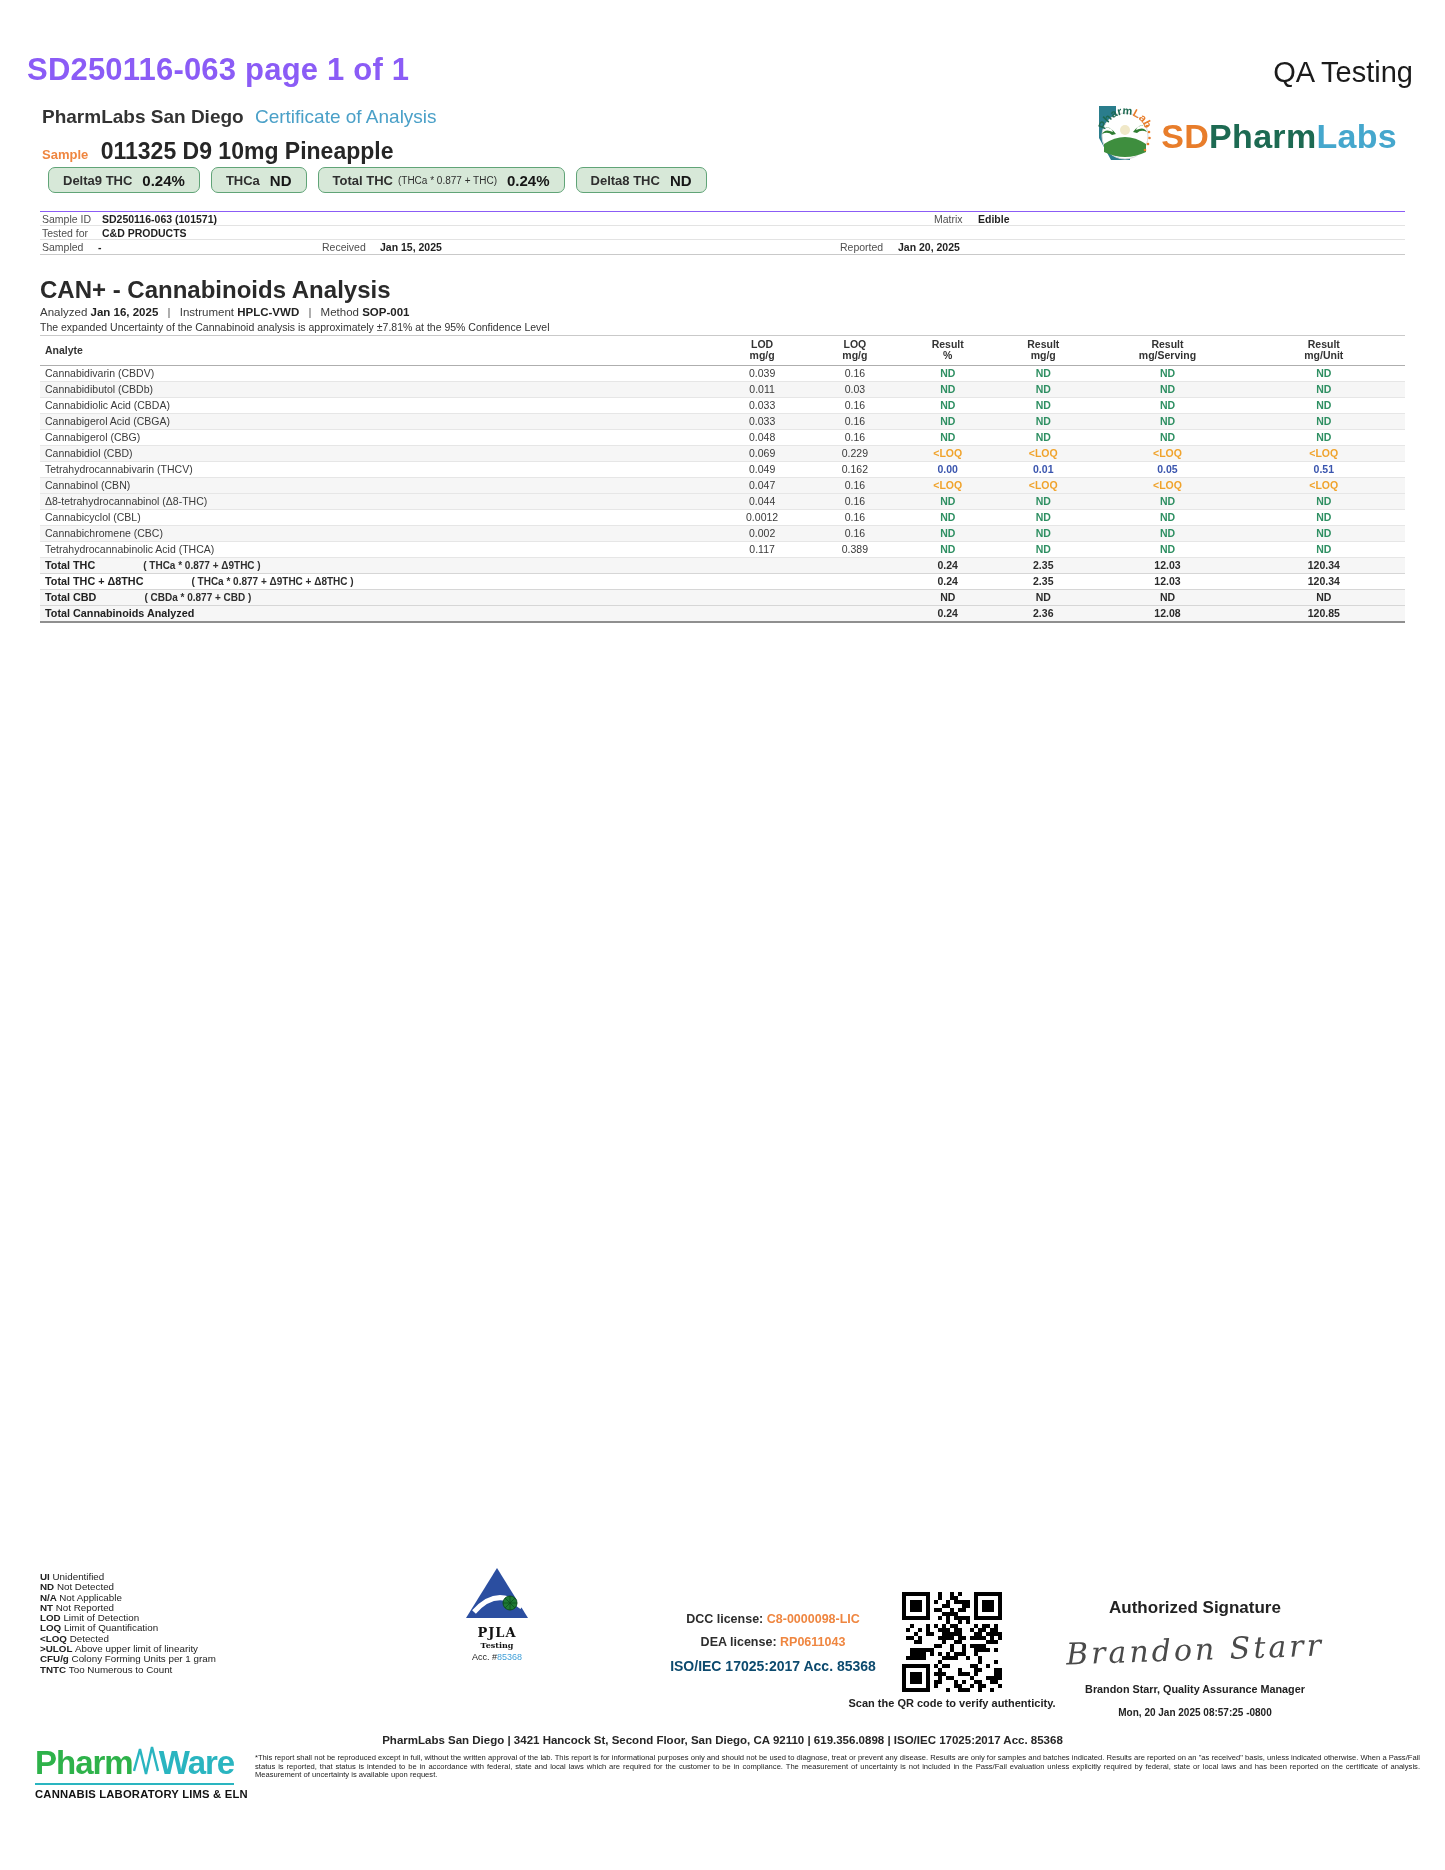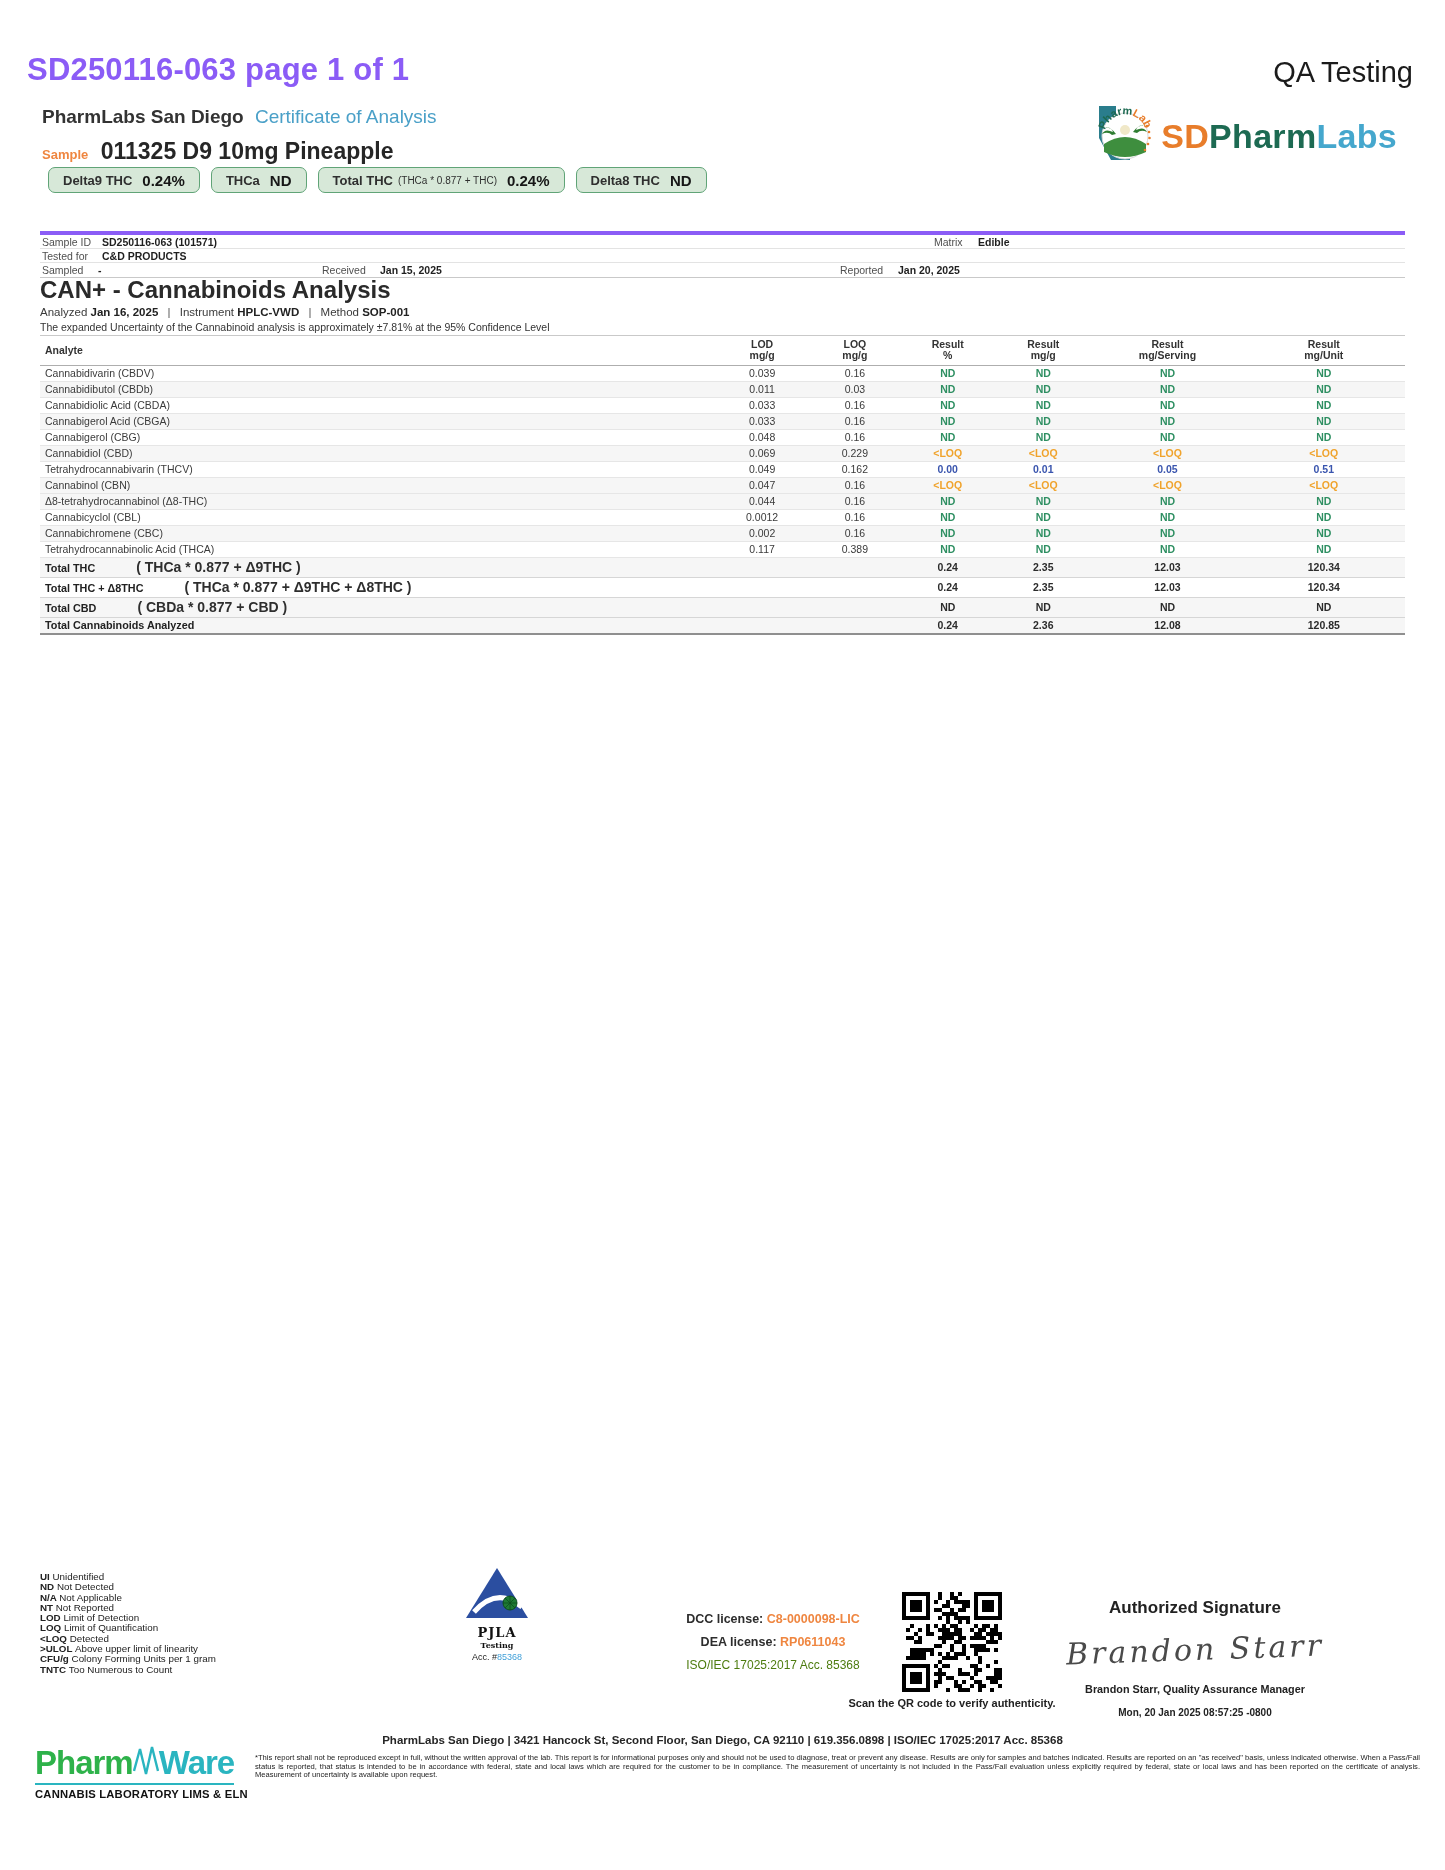--- a/index.html
+++ b/index.html
@@ -27,21 +27,21 @@
   .logo-word .labs { color:#45a7cd; }
 
   
   .badges { position:absolute; left:48px; top:167px; display:flex; }
   .badge { display:inline-flex; align-items:center; border:1.5px solid #60a477; background:#d7e8d8; border-radius:7px; padding:2px 14px; margin-right:11px; height:26px; }
   .badge-label { font-size:13px; font-weight:600; color:#2f2f2f; }
   .badge-formula { font-size:10px; font-weight:500; color:#2f2f2f; margin-left:5px; }
   .badge-value { font-size:15px; font-weight:800; color:#161616; margin-left:10px; }
 
   
-  .info-table { position:absolute; left:40px; top:211px; width:1365px; border-top:4px solid #8b5cf6; border-bottom:1px solid #c9c9c9;margin-top:20px; }
+  .info-table { position:absolute; left:40px; top:211px; width:1365px; border-top:1px solid #8b5cf6; border-bottom:1px solid #c9c9c9; }
   .info-row { position:relative; height:14px; font-size:10.5px; border-bottom:1px solid #e3e3e3; }
   .info-row:last-child { border-bottom:none; }
   .info-row span { position:absolute; top:1px; white-space:nowrap; }
   .info-label { color:#4f4f4f; }
   .info-value { font-weight:700; color:#1f1f1f; }
 
   
   .analysis-title { position:absolute; left:40px; top:276px; font-size:24px; font-weight:600; color:#2a2a2a; }
   .analysis-meta { position:absolute; left:40px; top:306px; font-size:11.5px; color:#3a3a3a; }
   .analysis-meta b { color:#222; }
@@ -55,39 +55,39 @@
   .results thead th.h-analyte { text-align:left; padding-left:5px; }
   .results thead th .l2 { font-weight:700; }
   .results tbody td { font-size:10.5px; color:#3a3a3a; padding:1px 0 2px 0; border-bottom:1px solid #e6e6e6; text-align:center; height:15px; vertical-align:middle; }
   .results tbody td.c-analyte { text-align:left; padding-left:5px; color:#3b3b3b; }
   .results tbody tr.stripe { background:#f6f6f6; }
   .results .v-nd { color:#2e8f62; font-weight:600; }
   .results .v-loq { color:#f0a32c; font-weight:600; }
   .results .v-num { color:#3a55ae; font-weight:600; }
   .results tr.total td { border-bottom:1px solid #d6d6d6; height:16px; }
   .results tr.total .t-name { font-weight:700; color:#222; font-size:10.8px; }
-  .results tr.total .t-formula { font-weight:600; color:#2e2e2e; font-size:14px; margin-left:13px;padding-left:28px; }
+  .results tr.total .t-formula { font-weight:600; color:#2e2e2e; font-size:10px; margin-left:20px;padding-left:28px; }
   .results tr.total td.c-num { color:#2b2b2b; font-weight:600; }
   .results tr.total:last-child td { border-bottom:2px solid #8f8f8f; }
 
   
   .legend { position:absolute; left:40px; top:1572px; list-style:none; }
   .legend li { font-size:9.8px; line-height:10.3px; color:#222; }
   .legend b { font-weight:700; }
 
   .pjla { position:absolute; left:449px; top:1566px; width:96px; text-align:center; font-family:"DejaVu Serif", serif; }
   .pjla-name { font-size:13px; font-weight:700; letter-spacing:1px; color:#111; margin-top:1px; }
   .pjla-sub { font-size:8px; font-weight:700; color:#111; }
   .pjla-acc { font-size:9px; font-family:"Liberation Sans", sans-serif; color:#222; margin-top:2px; }
   .pjla-acc .acc-num { color:#3f9fd8; }
 
   .licenses { position:absolute; left:628px; top:1612px; width:290px; text-align:center; }
   .licenses .lic-row { font-size:12.5px; font-weight:700; color:#2d2d2d; margin-bottom:9px; }
   .licenses .lic-val { color:#ef8640; }
-  .licenses .iso-row { font-size:12px; font-weight:400; color:#4d7c0f; }
+  .licenses .iso-row { font-size:14px; font-weight:700; color:#0c4a6e; }
 
   .qr { position:absolute; left:902px; top:1592px; width:100px; height:100px; }
   .qr-caption { position:absolute; left:822px; top:1697px; width:260px; text-align:center; font-size:11px; font-weight:700; color:#222; }
 
   .sig-block { position:absolute; left:1040px; top:1598px; width:310px; text-align:center; }
   .sig-title { font-size:17px; font-weight:700; color:#222; }
   .sig-script { margin-top:14px; font-family:"DejaVu Serif", serif; font-style:italic; font-size:30px; color:#4a4a4a; letter-spacing:3px; transform:rotate(-2deg); white-space:nowrap; }
   .sig-name { margin-top:16px; font-size:10.8px; font-weight:700; color:#222; }
   .sig-date { font-size:10px; font-weight:600; color:#222; margin-top:12px; }
 

